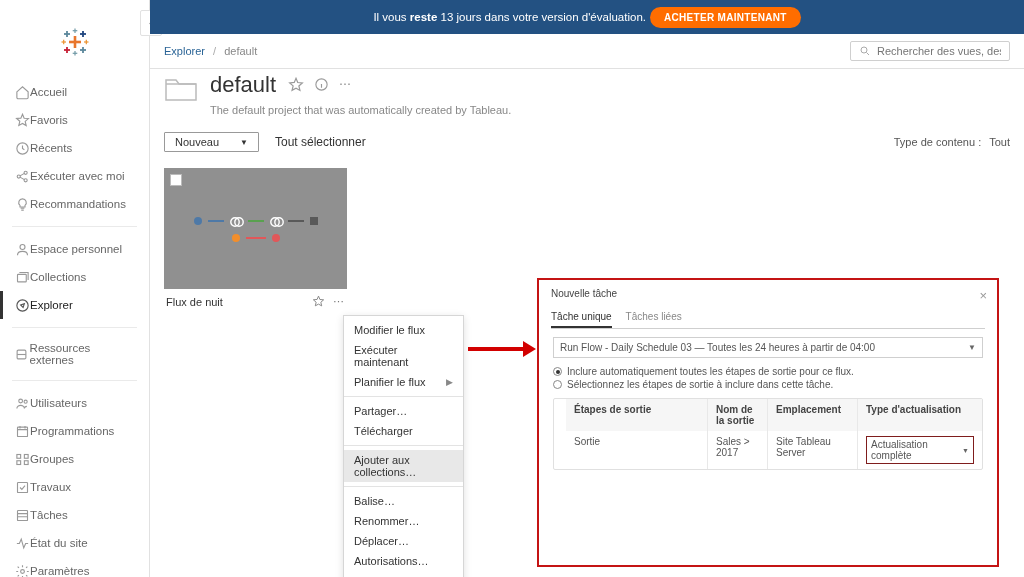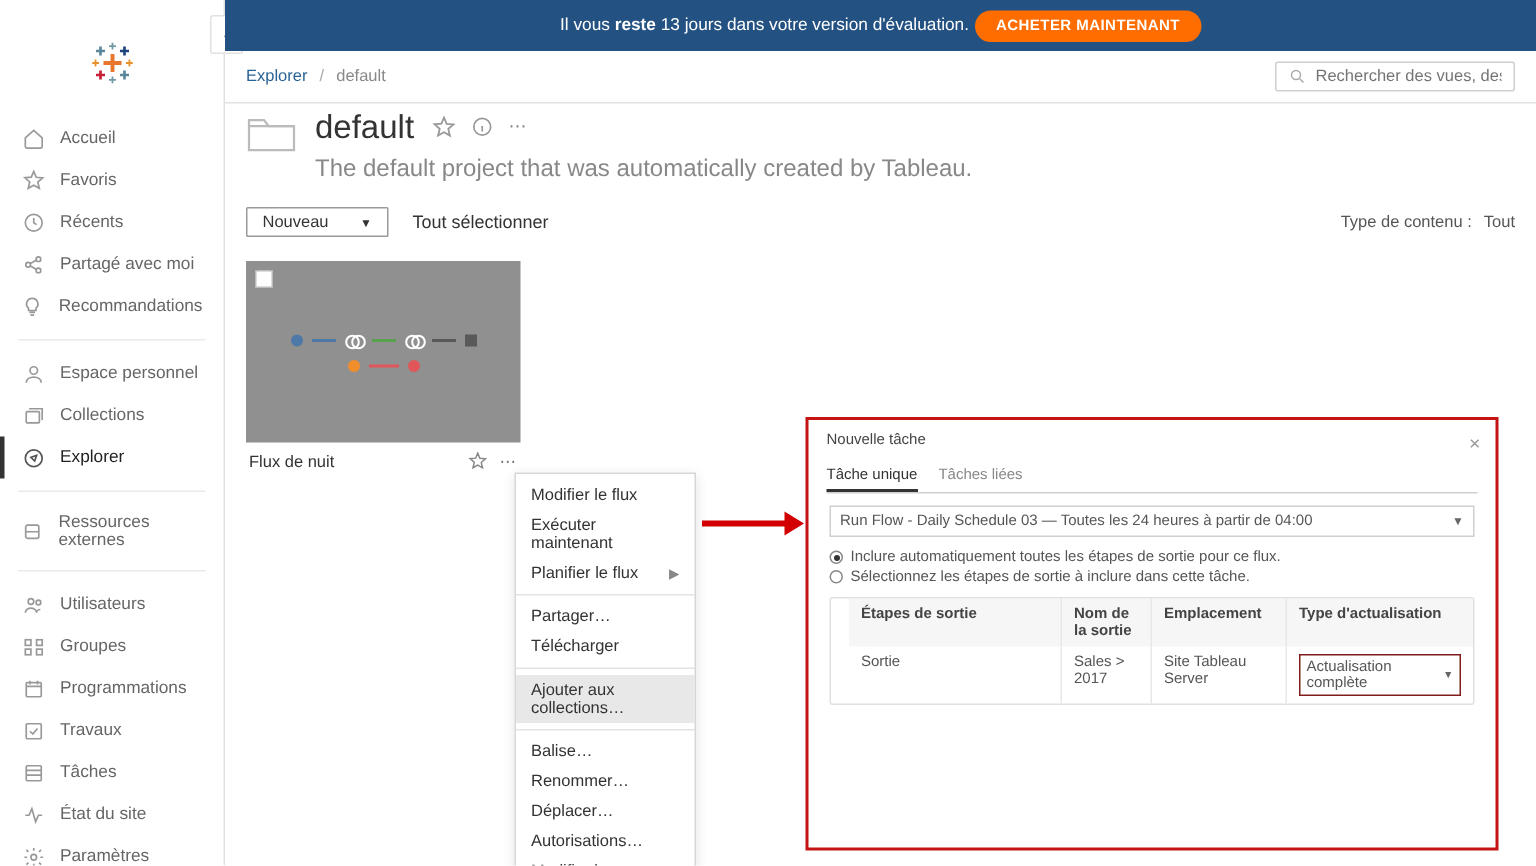--- a/index.html
+++ b/index.html
@@ -41,21 +41,20 @@
       height: 28px;
       margin: 28px auto 22px;
       position: relative;
     }
     .nav-item {
       display: flex;
       align-items: center;
       padding: 6px 14px;
       color: #666;
       cursor: pointer;
-      gap: 10px;
       font-size: 11.5px;
     }
     .nav-item.active { border-left: 3px solid #333; color: #222; font-weight: 500; padding-left: 11px; }
     .nav-icon { width: 16px; height: 16px; display: inline-flex; align-items: center; justify-content: center; color: #999; }
     .nav-sep { border-top: 1px solid #eaeaea; margin: 8px 12px; }
     .trial-bar {
       position: absolute;
       left: 150px; top: 0; right: 0;
       height: 34px;
       background: #235182;
@@ -115,21 +114,21 @@
       align-items: flex-start;
       gap: 12px;
       margin-bottom: 16px;
     }
     .folder-icon-lg {
       width: 34px; height: 30px;
       margin-top: 2px;
     }
     .project-title-row { display: flex; align-items: center; gap: 12px; }
     .project-title { font-size: 22px; font-weight: normal; color: #333; }
-    .project-desc { font-size: 16px; color: #888; margin-top: 6px; }
+    .project-desc { font-size: 11px; color: #888; margin-top: 6px; }
     .action-icons { display: inline-flex; gap: 10px; color: #888; }
     .toolbar {
       display: flex;
       align-items: center;
       justify-content: space-between;
       margin-bottom: 16px;
     }
     .toolbar-left { display: flex; align-items: center; gap: 16px; }
     .btn {
       border: 1px solid #999;
@@ -335,21 +334,21 @@
   </div>
   <div class="nav-item">
     <span class="nav-icon">
         <svg width="15" height="15" viewBox="0 0 24 24" fill="none" stroke="#999" stroke-width="1.8">
           <circle cx="6" cy="12" r="2.5"></circle>
           <circle cx="17" cy="6" r="2.5"></circle>
           <circle cx="17" cy="18" r="2.5"></circle>
           <path d="M8 11l7-4M8 13l7 4"></path>
         </svg>
       </span>
-    <span>Partagé avec moi</span>
+    <span>Exécuter avec moi</span>
   </div>
   <div class="nav-item">
     <span class="nav-icon">
         <svg width="15" height="15" viewBox="0 0 24 24" fill="none" stroke="#999" stroke-width="1.8">
           <path d="M9 18h6M10 21h4M12 3a6 6 0 00-4 10.5V16h8v-2.5A6 6 0 0012 3z"></path>
         </svg>
       </span>
     <span>Recommandations</span>
   </div>
   <div class="nav-sep"></div>
@@ -393,40 +392,40 @@
   <div class="nav-sep"></div>
   <div class="nav-item">
     <span class="nav-icon">
         <svg width="15" height="15" viewBox="0 0 24 24" fill="none" stroke="#999" stroke-width="1.8">
           <circle cx="9" cy="8" r="3"></circle>
           <circle cx="17" cy="9" r="2.5"></circle>
           <path d="M3 20c0-3 3-5 6-5s6 2 6 5M15 20c0-2 2-3.5 4-3.5"></path>
         </svg>
       </span>
     <span>Utilisateurs</span>
+  </div>
+  <div class="nav-item">
+    <span class="nav-icon">
+        <svg width="15" height="15" viewBox="0 0 24 24" fill="none" stroke="#999" stroke-width="1.8">
+          <rect x="4" y="5" width="16" height="15" rx="1"></rect>
+          <path d="M4 9h16M8 3v4M16 3v4"></path>
+        </svg>
+      </span>
+    <span>Programmations</span>
   </div>
   <div class="nav-item">
     <span class="nav-icon">
         <svg width="15" height="15" viewBox="0 0 24 24" fill="none" stroke="#999" stroke-width="1.8">
           <rect x="3" y="4" width="6" height="6"></rect>
           <rect x="15" y="4" width="6" height="6"></rect>
           <rect x="3" y="14" width="6" height="6"></rect>
           <rect x="15" y="14" width="6" height="6"></rect>
         </svg>
       </span>
     <span>Groupes</span>
-  </div>
-  <div class="nav-item">
-    <span class="nav-icon">
-        <svg width="15" height="15" viewBox="0 0 24 24" fill="none" stroke="#999" stroke-width="1.8">
-          <rect x="4" y="5" width="16" height="15" rx="1"></rect>
-          <path d="M4 9h16M8 3v4M16 3v4"></path>
-        </svg>
-      </span>
-    <span>Programmations</span>
   </div>
   <div class="nav-item">
     <span class="nav-icon">
         <svg width="15" height="15" viewBox="0 0 24 24" fill="none" stroke="#999" stroke-width="1.8">
           <rect x="4" y="4" width="16" height="16" rx="1"></rect>
           <path d="M8 12l3 3 5-6"></path>
         </svg>
       </span>
     <span>Travaux</span>
   </div>

